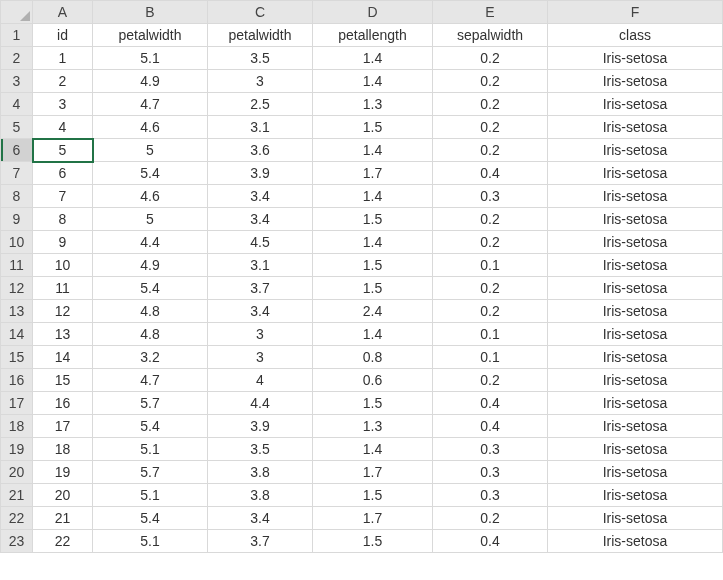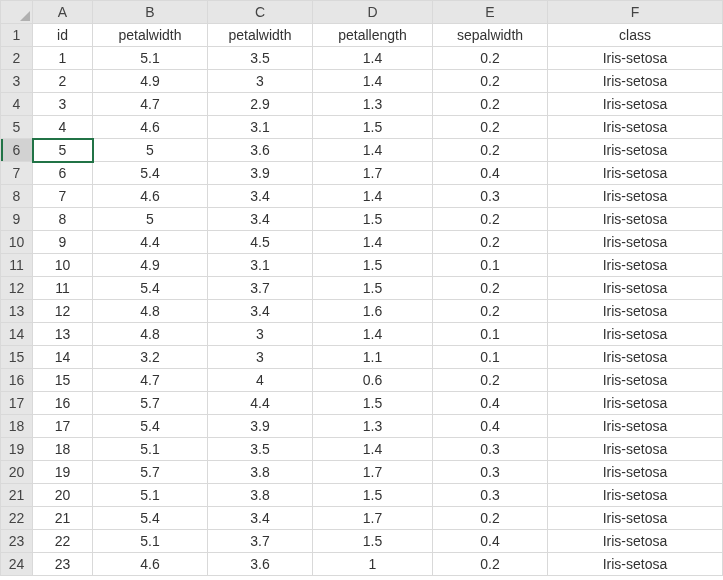--- a/index.html
+++ b/index.html
@@ -137,21 +137,21 @@
     <td>4.9</td>
     <td>3</td>
     <td>1.4</td>
     <td>0.2</td>
     <td>Iris-setosa</td>
   </tr>
   <tr>
     <th class="rowhdr">4</th>
     <td>3</td>
     <td>4.7</td>
-    <td>2.9</td>
+    <td>2.5</td>
     <td>1.3</td>
     <td>0.2</td>
     <td>Iris-setosa</td>
   </tr>
   <tr>
     <th class="rowhdr">5</th>
     <td>4</td>
     <td>4.6</td>
     <td>3.1</td>
     <td>1.5</td>
@@ -219,39 +219,39 @@
     <td>3.7</td>
     <td>1.5</td>
     <td>0.2</td>
     <td>Iris-setosa</td>
   </tr>
   <tr>
     <th class="rowhdr">13</th>
     <td>12</td>
     <td>4.8</td>
     <td>3.4</td>
-    <td>1.6</td>
+    <td>2.4</td>
     <td>0.2</td>
     <td>Iris-setosa</td>
   </tr>
   <tr>
     <th class="rowhdr">14</th>
     <td>13</td>
     <td>4.8</td>
     <td>3</td>
     <td>1.4</td>
     <td>0.1</td>
     <td>Iris-setosa</td>
   </tr>
   <tr>
     <th class="rowhdr">15</th>
     <td>14</td>
     <td>3.2</td>
     <td>3</td>
-    <td>1.1</td>
+    <td>0.8</td>
     <td>0.1</td>
     <td>Iris-setosa</td>
   </tr>
   <tr>
     <th class="rowhdr">16</th>
     <td>15</td>
     <td>4.7</td>
     <td>4</td>
     <td>0.6</td>
     <td>0.2</td>
@@ -313,23 +313,14 @@
   </tr>
   <tr>
     <th class="rowhdr">23</th>
     <td>22</td>
     <td>5.1</td>
     <td>3.7</td>
     <td>1.5</td>
     <td>0.4</td>
     <td>Iris-setosa</td>
   </tr>
-  <tr>
-    <th class="rowhdr">24</th>
-    <td>23</td>
-    <td>4.6</td>
-    <td>3.6</td>
-    <td>1</td>
-    <td>0.2</td>
-    <td>Iris-setosa</td>
-  </tr>
 </tbody>
   </table>
 
 </body></html>

